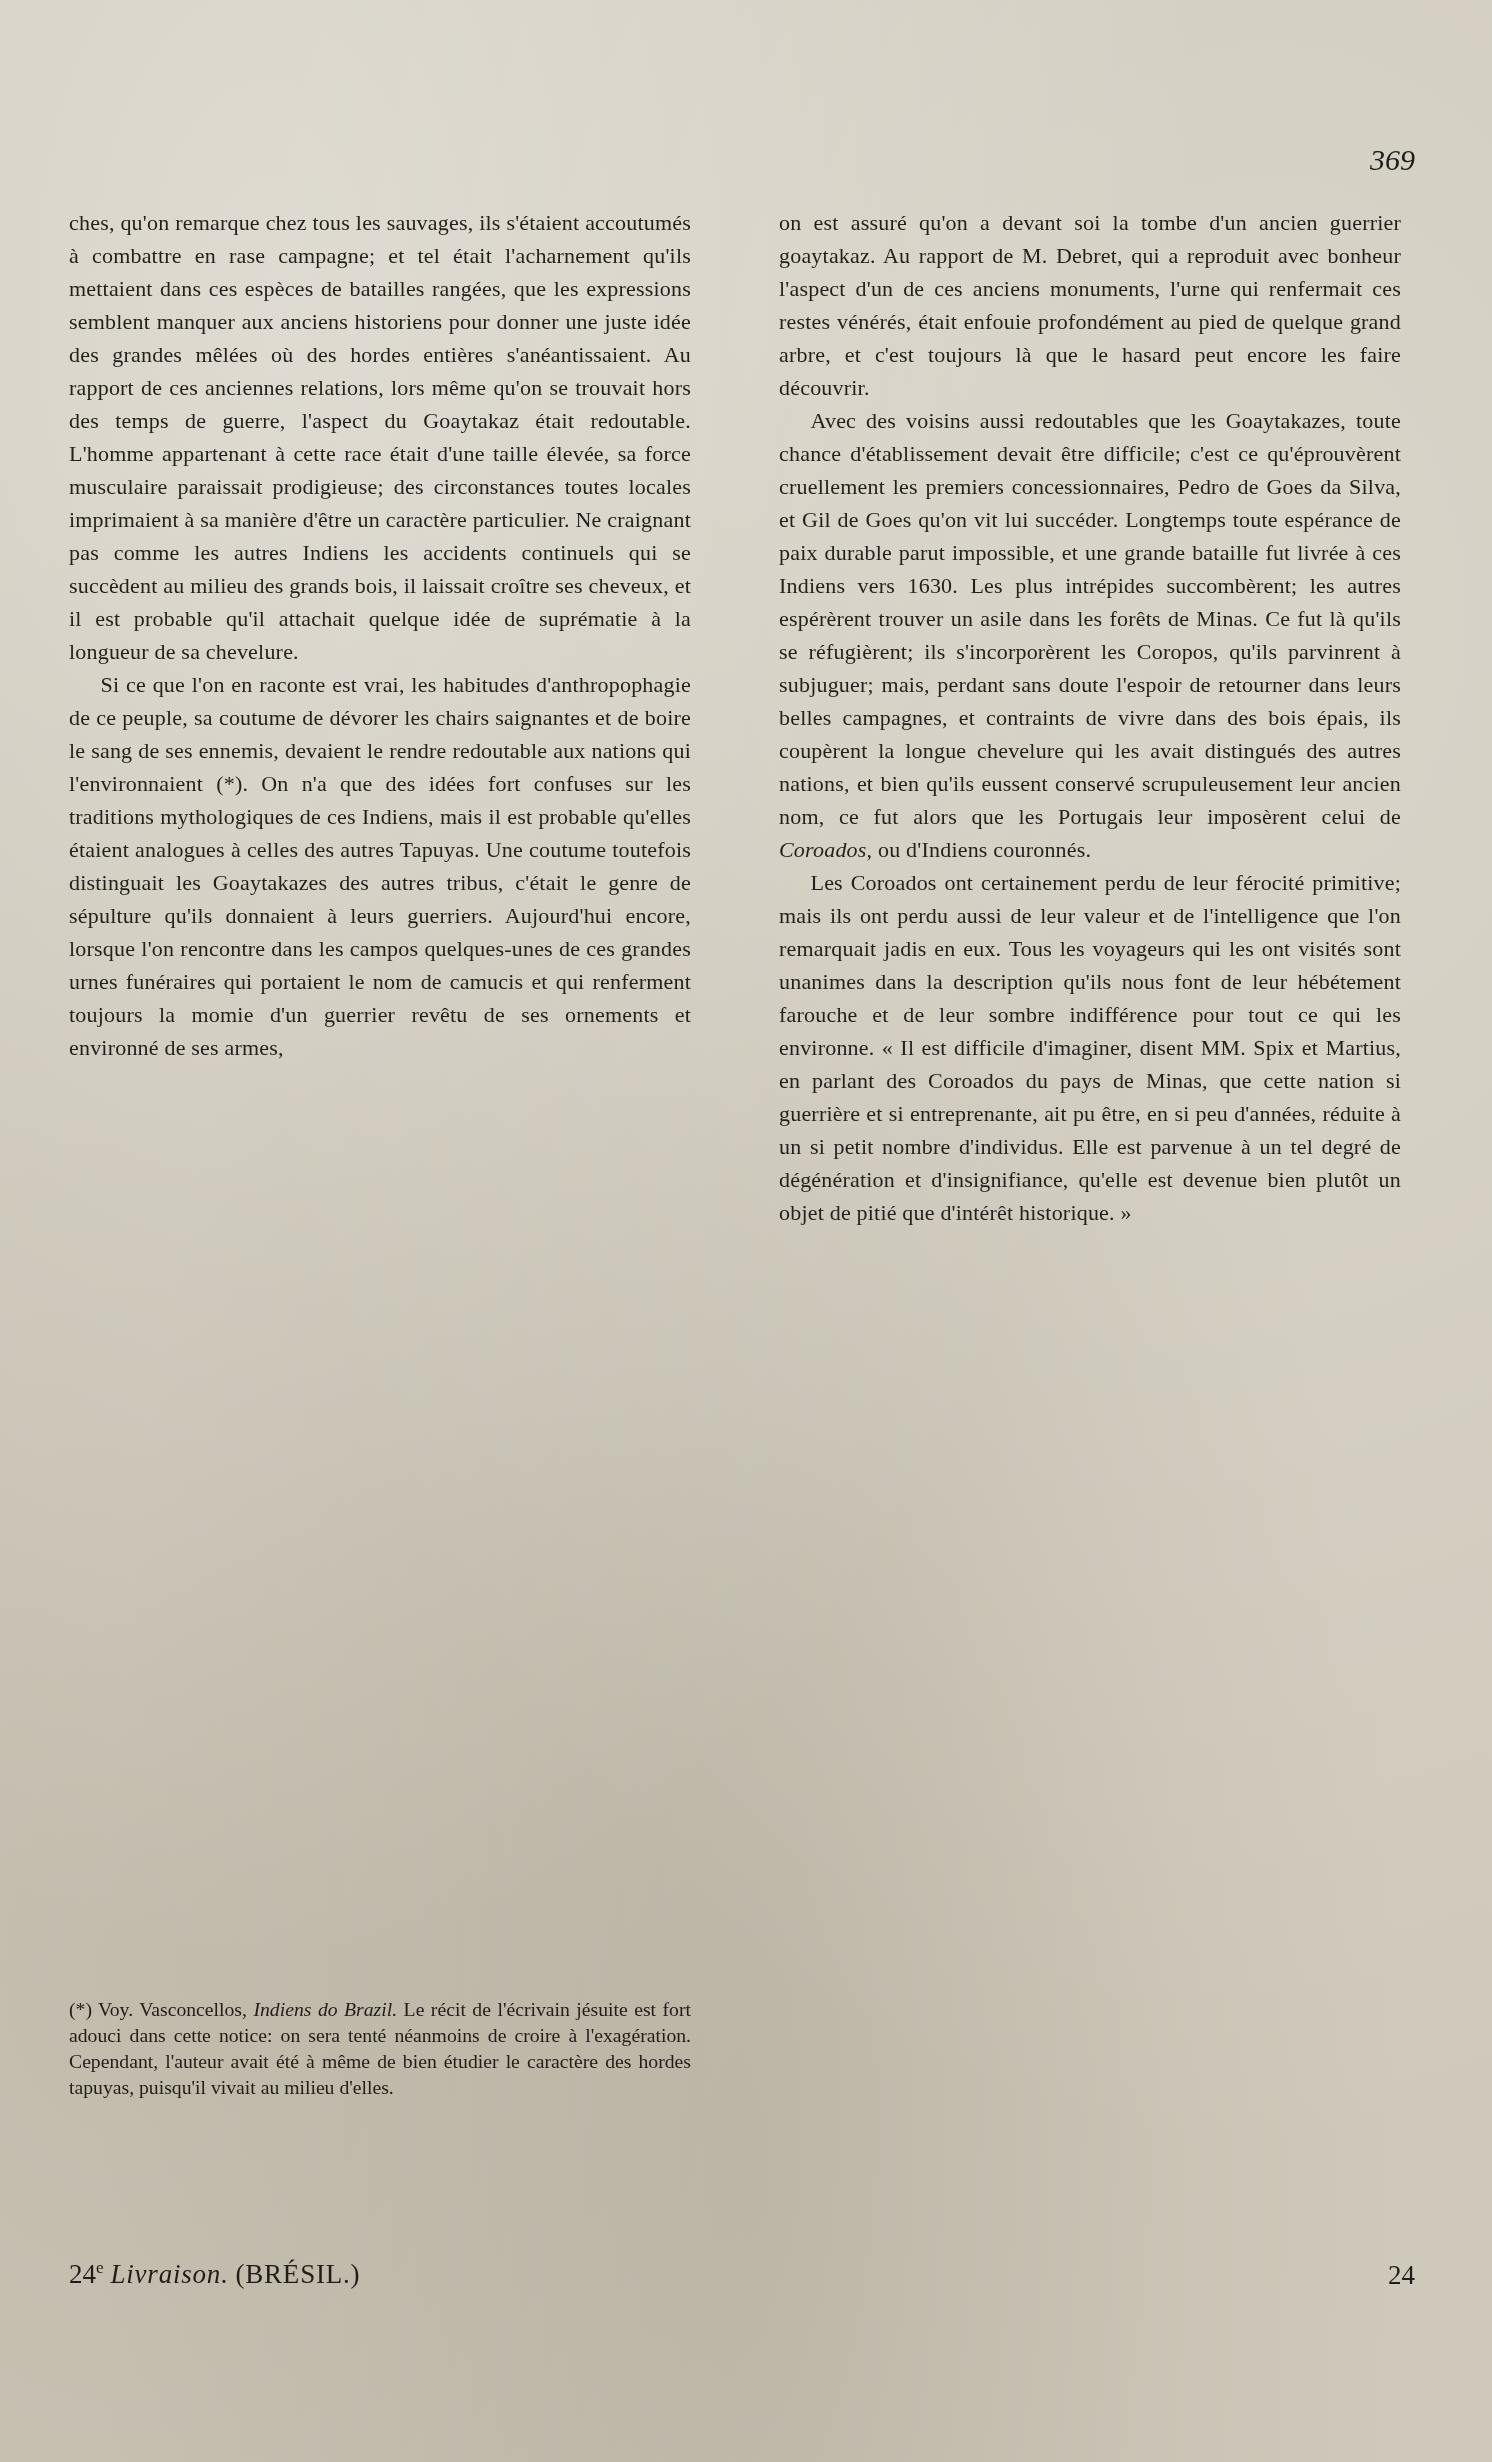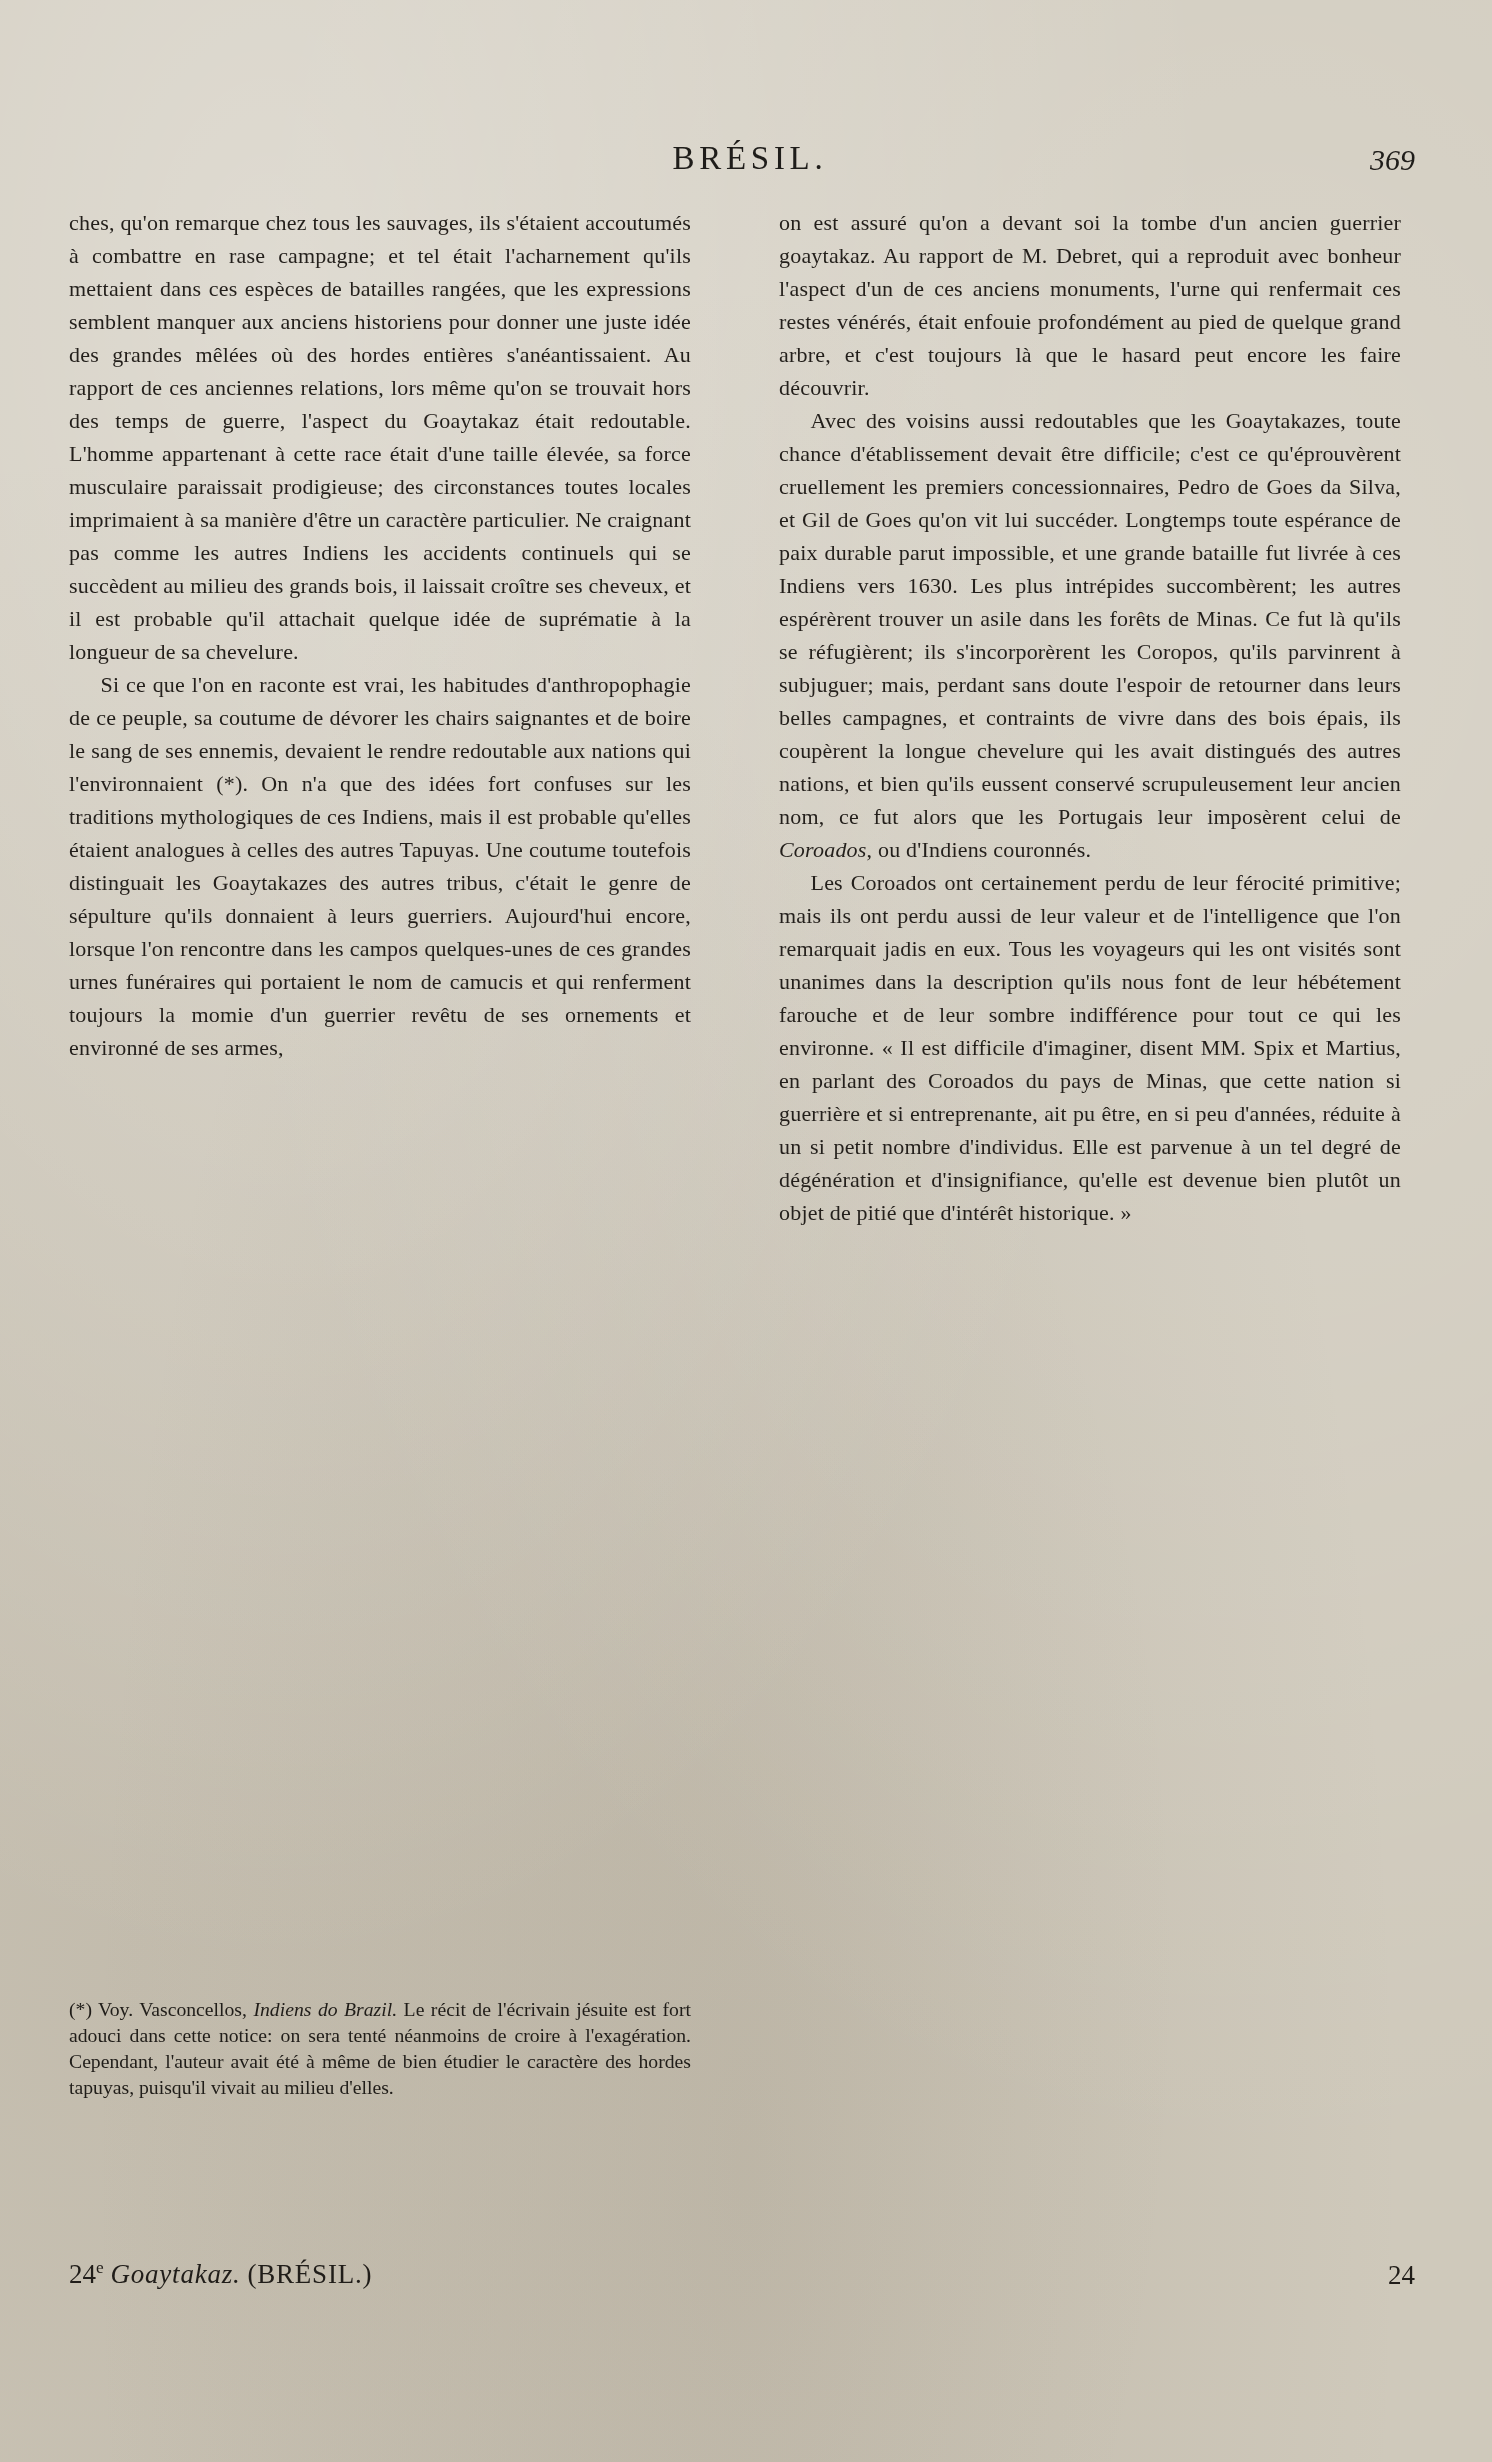--- a/index.html
+++ b/index.html
@@ -125,21 +125,20 @@
   }
   .sp { letter-spacing: 0.8px; }
 </style>
 </head>
 <body>
 
 <div class="page">
   <div class="content">
 
     <div class="runhead">
-      <div class="title">BRÉSIL.</div>
       <div class="folio">369</div>
     </div>
 
     <div class="col col-left">
       <p>ches, qu'on remarque chez tous les sauvages, ils s'étaient accoutumés à combattre en rase campagne; et tel était l'acharnement qu'ils mettaient dans ces espèces de batailles rangées, que les expressions semblent manquer aux anciens historiens pour donner une juste idée des grandes mêlées où des hordes entières s'anéantissaient. Au rapport de ces anciennes relations, lors même qu'on se trouvait hors des temps de guerre, l'aspect du Goaytakaz était redoutable. L'homme appartenant à cette race était d'une taille élevée, sa force musculaire paraissait prodigieuse; des circonstances toutes locales imprimaient à sa manière d'être un caractère particulier. Ne craignant pas comme les autres Indiens les accidents continuels qui se succèdent au milieu des grands bois, il laissait croître ses cheveux, et il est probable qu'il attachait quelque idée de suprématie à la longueur de sa chevelure.</p>
       <p class="ind">Si ce que l'on en raconte est vrai, les habitudes d'anthropophagie de ce peuple, sa coutume de dévorer les chairs saignantes et de boire le sang de ses ennemis, devaient le rendre redoutable aux nations qui l'environnaient (*). On n'a que des idées fort confuses sur les traditions mythologiques de ces Indiens, mais il est probable qu'elles étaient analogues à celles des autres Tapuyas. Une coutume toutefois distinguait les Goaytakazes des autres tribus, c'était le genre de sépulture qu'ils donnaient à leurs guerriers. Aujourd'hui encore, lorsque l'on rencontre dans les campos quelques-unes de ces grandes urnes funéraires qui portaient le nom de camucis et qui renferment toujours la momie d'un guerrier revêtu de ses ornements et environné de ses armes,</p>
     </div>
 
     <div class="footnote">
       <p>(*) Voy. Vasconcellos, <span class="it">Indiens do Brazil.</span> Le récit de l'écrivain jésuite est fort adouci dans cette notice: on sera tenté néanmoins de croire à l'exagération. Cependant, l'auteur avait été à même de bien étudier le caractère des hordes tapuyas, puisqu'il vivait au milieu d'elles.</p>
@@ -147,21 +146,21 @@
 
     <div class="col col-right">
       <p>on est assuré qu'on a devant soi la tombe d'un ancien guerrier goaytakaz. Au rapport de M. Debret, qui a reproduit avec bonheur l'aspect d'un de ces anciens monuments, l'urne qui renfermait ces restes vénérés, était enfouie profondément au pied de quelque grand arbre, et c'est toujours là que le hasard peut encore les faire découvrir.</p>
       <p class="ind">Avec des voisins aussi redoutables que les Goaytakazes, toute chance d'établissement devait être difficile; c'est ce qu'éprouvèrent cruellement les premiers concessionnaires, Pedro de Goes da Silva, et Gil de Goes qu'on vit lui succéder. Longtemps toute espérance de paix durable parut impossible, et une grande bataille fut livrée à ces Indiens vers 1630. Les plus intrépides succombèrent; les autres espérèrent trouver un asile dans les forêts de Minas. Ce fut là qu'ils se réfugièrent; ils s'incorporèrent les Coropos, qu'ils parvinrent à subjuguer; mais, perdant sans doute l'espoir de retourner dans leurs belles campagnes, et contraints de vivre dans des bois épais, ils coupèrent la longue chevelure qui les avait distingués des autres nations, et bien qu'ils eussent conservé scrupuleusement leur ancien nom, ce fut alors que les Portugais leur imposèrent celui de <span class="it">Coroados</span>, ou d'Indiens couronnés.</p>
       <p class="ind">Les Coroados ont certainement perdu de leur férocité primitive; mais ils ont perdu aussi de leur valeur et de l'intelligence que l'on remarquait jadis en eux. Tous les voyageurs qui les ont visités sont unanimes dans la description qu'ils nous font de leur hébétement farouche et de leur sombre indifférence pour tout ce qui les environne. « Il est difficile d'imaginer, disent MM. Spix et Martius, en parlant des Coroados du pays de Minas, que cette nation si guerrière et si entreprenante, ait pu être, en si peu d'années, réduite à un si petit nombre d'individus. Elle est parvenue à un tel degré de dégénération et d'insignifiance, qu'elle est devenue bien plutôt un objet de pitié que d'intérêt historique. »</p>
     </div>
 
     <div class="signature">
       <div class="sig-left">
         <span>24</span><span class="sup">e</span>
-        <span class="it sp">Goaytakaz.</span>
+        <span class="it sp">Livraison.</span>
         <span class="sp">(BRÉSIL.)</span>
       </div>
       <div class="sig-right">24</div>
     </div>
 
   </div>
 </div>
 
 
 </body></html>

